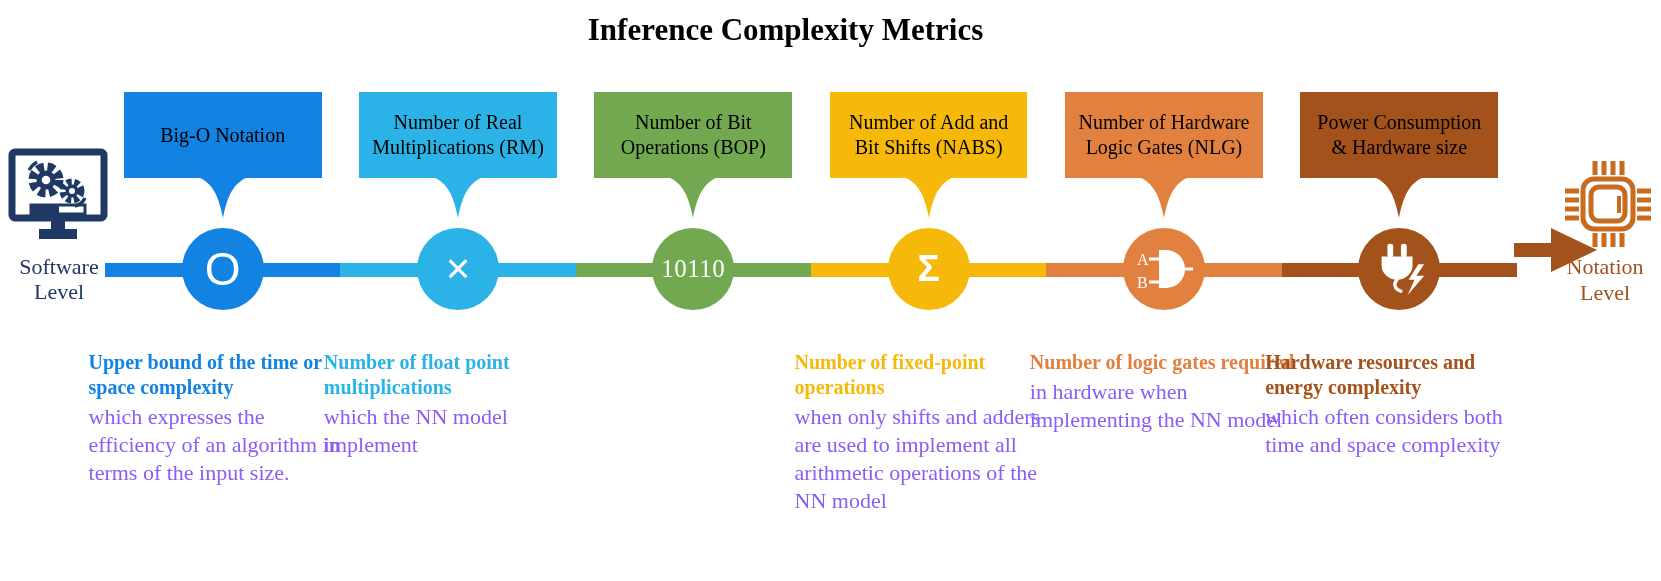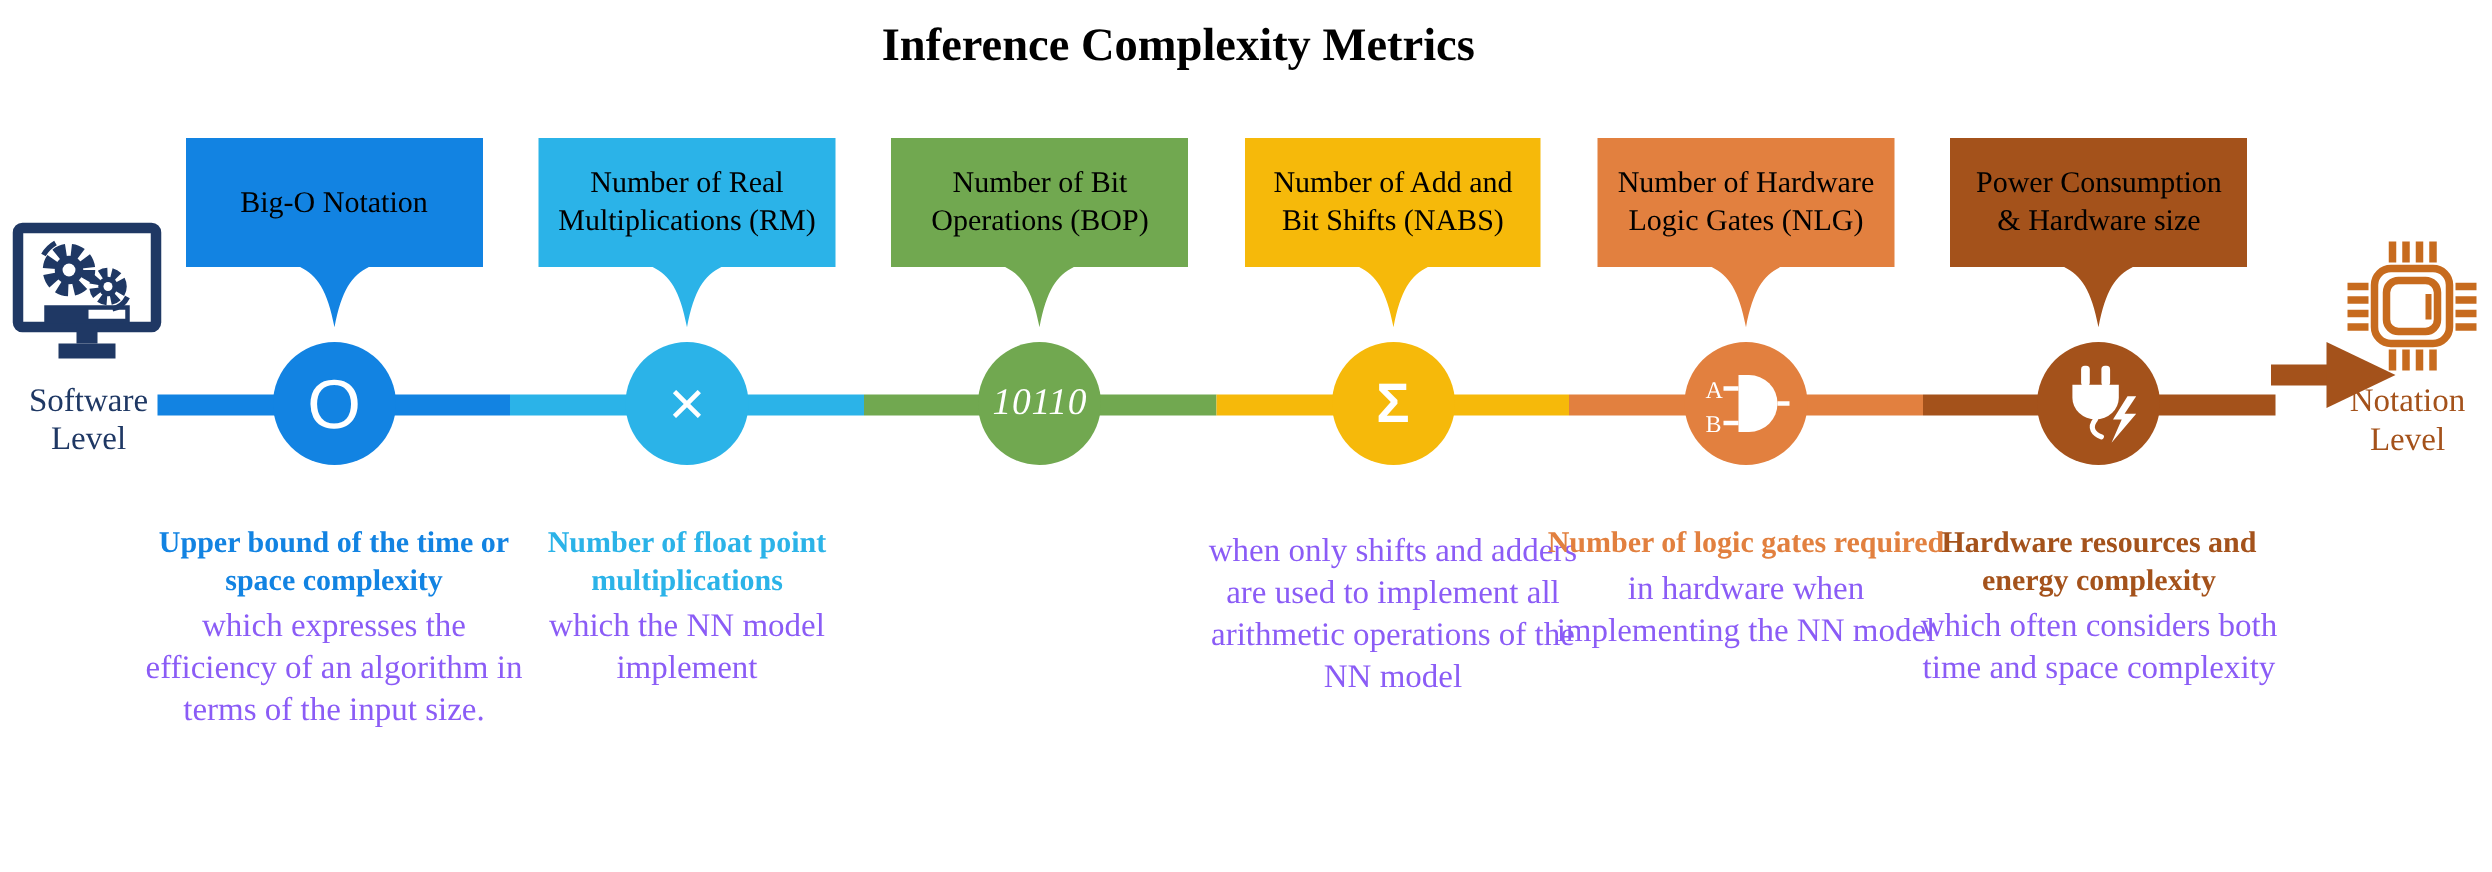--- a/index.html
+++ b/index.html
@@ -21,23 +21,23 @@
   .metric-col{flex:1 1 0;position:relative;display:flex;flex-direction:column;align-items:center;}
   .timeline-seg{position:absolute;left:0;right:0;top:171px;height:14px;background:var(--c);z-index:0;}
   .callout{width:84%;height:86px;background:var(--c);display:flex;align-items:center;justify-content:center;
            text-align:center;padding:4px 10px;box-sizing:border-box;z-index:1;}
   .callout-label{font-size:20px;line-height:1.25;color:#000;}
   .pointer{width:56px;height:42px;color:var(--c);display:block;z-index:1;}
   .circle{width:82px;height:82px;border-radius:50%;background:var(--c);color:#fff;
           display:flex;align-items:center;justify-content:center;margin-top:8px;z-index:2;position:relative;}
   .sym-o{font-family:"Liberation Sans","DejaVu Sans",sans-serif;font-size:46px;font-weight:400;}
   .sym-x{font-family:"Liberation Sans","DejaVu Sans",sans-serif;font-size:42px;font-weight:400;}
-  .sym-bits{font-size:25px;letter-spacing:0.5px;font-style:italic;}
+  .sym-bits{font-size:25px;letter-spacing:0.5px;}
   .sym-sigma{font-family:"Liberation Sans","DejaVu Sans",sans-serif;font-size:37px;font-weight:600;}
-  .desc{position:absolute;top:258px;width:114%;left:-7%;text-align:center;}
+  .desc{position:absolute;top:258px;width:114%;left:-7%;}
   .desc-head{font-weight:bold;color:var(--c);font-size:20px;line-height:1.25;}
   .desc-body{color:#8b5cf6;font-size:22px;line-height:1.28;margin-top:3px;}
 
   
   .timeline-tail{position:absolute;left:1514px;top:243px;width:40px;height:14px;background:var(--c);}
   .arrow-head{position:absolute;left:1551px;top:228px;width:0;height:0;
               border-top:22px solid transparent;border-bottom:22px solid transparent;
               border-left:46px solid var(--c);}
 </style>
 </head>
@@ -148,20 +148,21 @@
       <div class="callout">
         <span class="callout-label">Number of Add and Bit Shifts (NABS)</span>
       </div>
       <svg class="pointer" viewBox="0 0 56 44">
         <path d="M4,0 L52,0 C40,6 33,16 28,42 C23,16 16,6 4,0 Z" fill="currentColor"></path>
         </svg>
       <div class="circle">
         <span class="sym-sigma">Σ</span>
       </div>
       <div class="desc">
+        <div class="desc-head">Number of fixed-point operations</div>
         <div class="desc-body">when only shifts and adders are used to implement all arithmetic operations of the NN model</div>
       </div>
     </div>
 
     <div class="metric-col" style="--c: #E2803F;">
       <div class="timeline-seg"></div>
       <div class="callout">
         <span class="callout-label">Number of Hardware Logic Gates (NLG)</span>
       </div>
       <svg class="pointer" viewBox="0 0 56 44">

